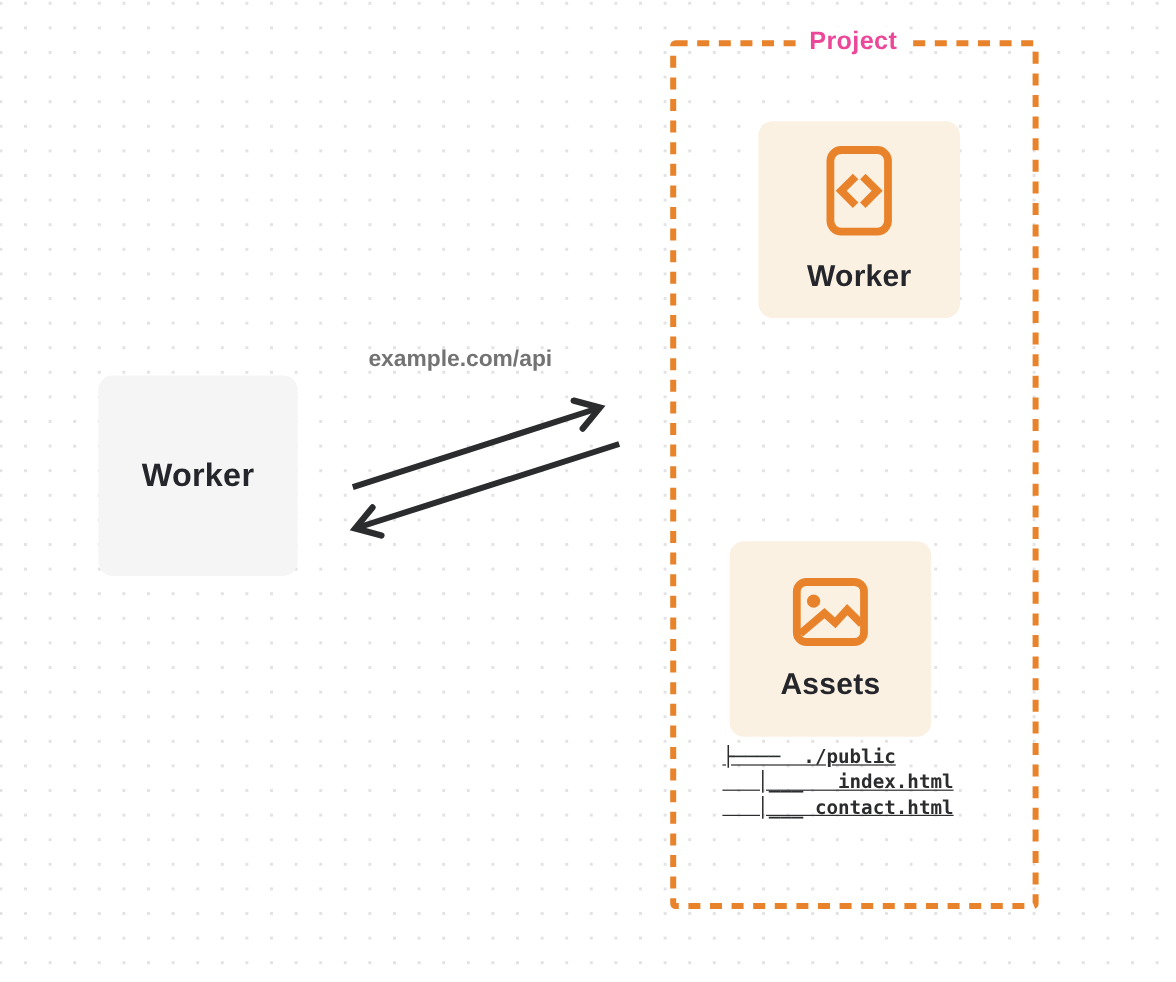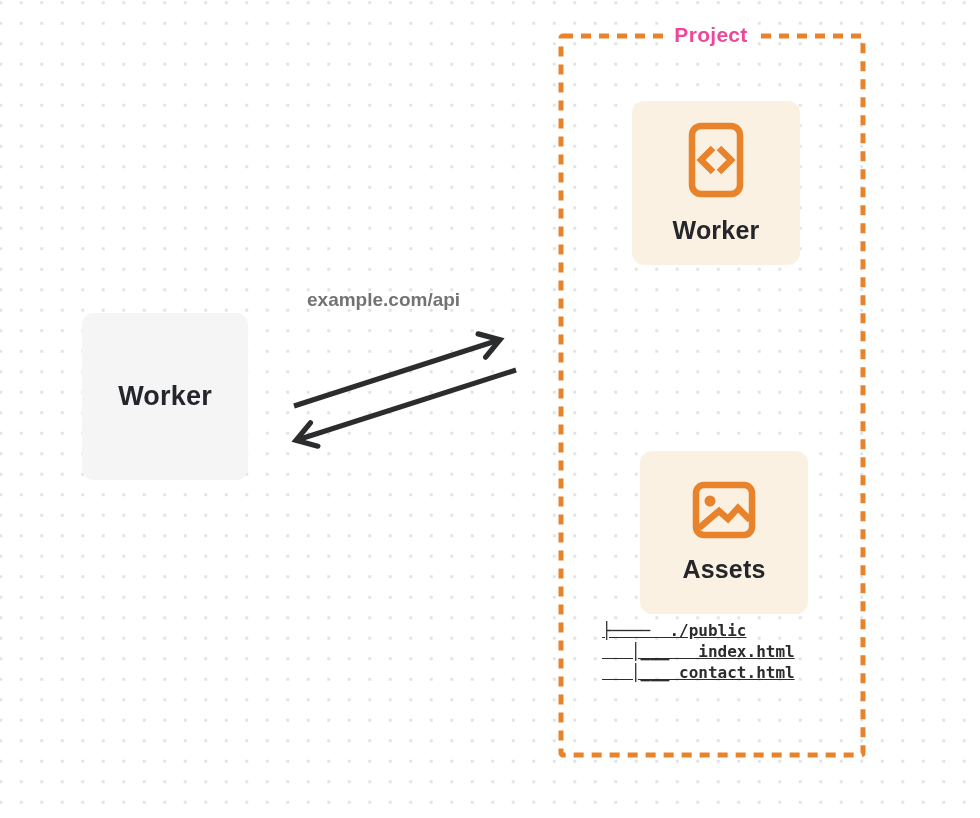--- a/index.html
+++ b/index.html
@@ -36,21 +36,21 @@
   .card-gray  { background: #f5f5f6; }
   .card-label {
     font-weight: 700;
     font-size: 25px;
     letter-spacing: 0.2px;
     color: #24262b;
   }
   #client-card  { left: 82px;  top: 313px; width: 166px; height: 167px; }
   #client-card .card-label { font-size: 27px; }
   #worker-card  { left: 632px; top: 101px; width: 168px; height: 164px; gap: 14px; }
-  #assets-card  { left: 640px; top: 451px; width: 168px; height: 163px; gap: 12px; }
+  #assets-card  { left: 608px; top: 451px; width: 168px; height: 163px; gap: 12px; }
 
   #project-label {
     position: absolute;
     left: 711px;
     top: 35px;
     transform: translate(-50%, -50%);
     background: #ffffff;
     padding: 1px 7px;
     font-weight: 700;
     font-size: 21px;

